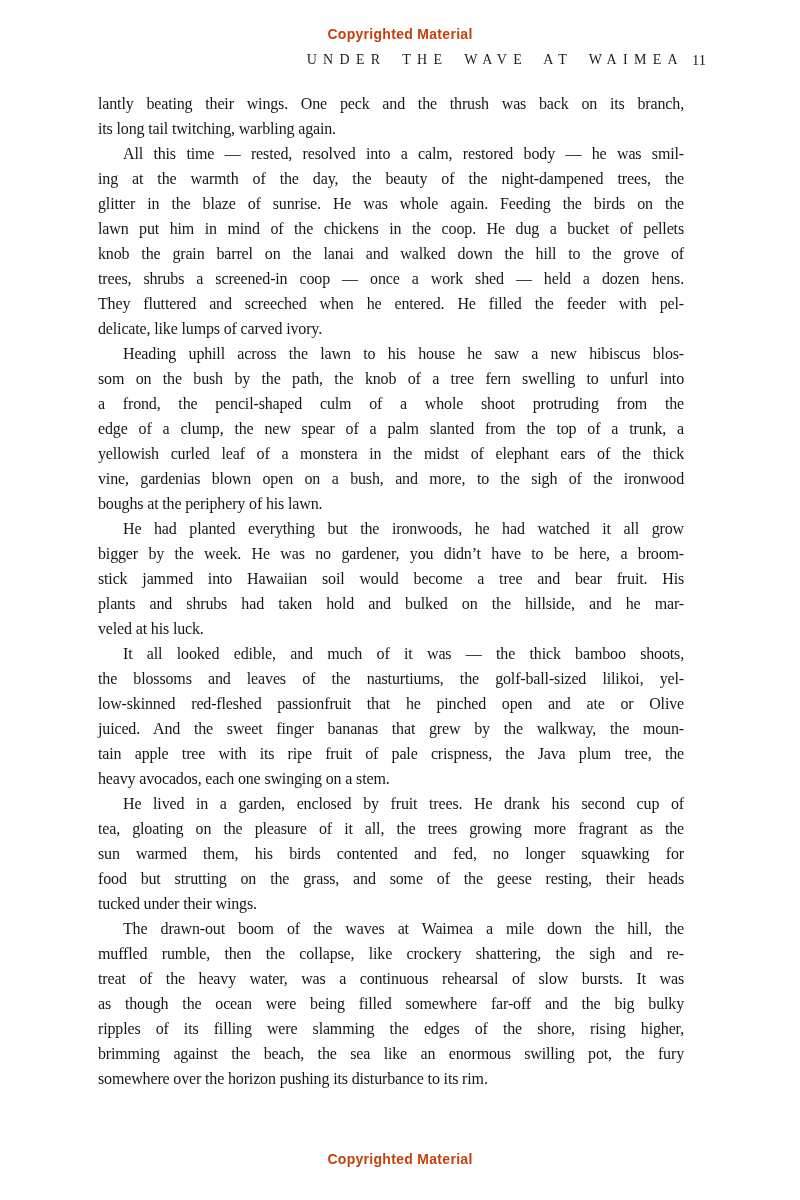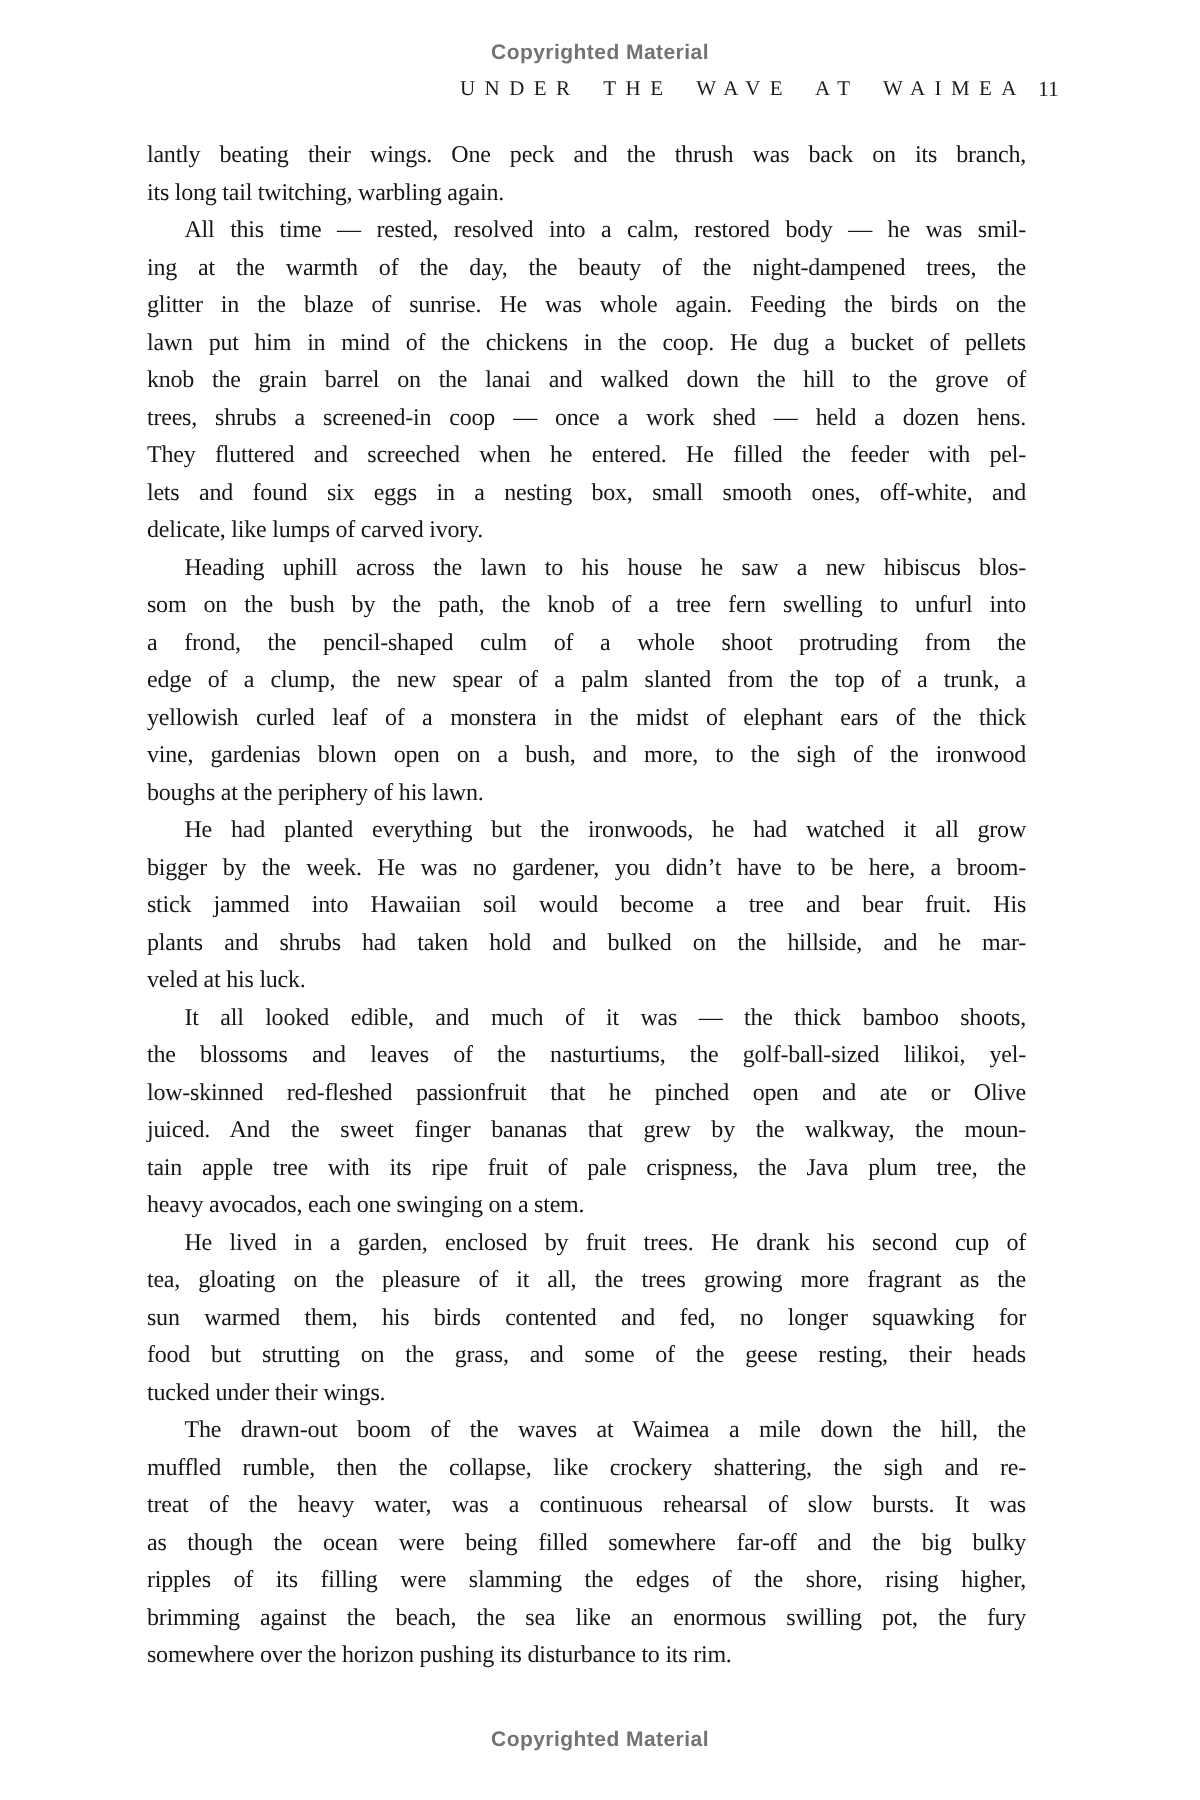--- a/index.html
+++ b/index.html
@@ -15,21 +15,21 @@
   }
   .copyright-notice {
     position: absolute;
     left: 0;
     width: 100%;
     text-align: center;
     font-family: "Liberation Sans", sans-serif;
     font-size: 14px;
     font-weight: 700;
     letter-spacing: 0.3px;
-    color: #737373;
+    color: #c2410c;
   }
   .copyright-top { top: 26px; }
   .copyright-bottom { top: 1151px; }
   .header-row {
     position: absolute;
     top: 52px;
     left: 98px;
     width: 586px;
     height: 20px;
   }
@@ -93,21 +93,20 @@
         <div class="line last-line">its long tail twitching, warbling again.</div>
       </div>
       <div class="paragraph">
         <div class="line first-indent">All this time — rested, resolved into a calm, restored body — he was smil-</div>
         <div class="line">ing at the warmth of the day, the beauty of the night-dampened trees, the</div>
         <div class="line">glitter in the blaze of sunrise. He was whole again. Feeding the birds on the</div>
         <div class="line">lawn put him in mind of the chickens in the coop. He dug a bucket of pellets</div>
         <div class="line">knob the grain barrel on the lanai and walked down the hill to the grove of</div>
         <div class="line">trees, shrubs a screened-in coop — once a work shed — held a dozen hens.</div>
         <div class="line">They fluttered and screeched when he entered. He filled the feeder with pel-</div>
-        <div class="line">lets and found six eggs in a nesting box, small smooth ones, off-white, and</div>
         <div class="line last-line">delicate, like lumps of carved ivory.</div>
       </div>
       <div class="paragraph">
         <div class="line first-indent">Heading uphill across the lawn to his house he saw a new hibiscus blos-</div>
         <div class="line">som on the bush by the path, the knob of a tree fern swelling to unfurl into</div>
         <div class="line">a frond, the pencil-shaped culm of a whole shoot protruding from the</div>
         <div class="line">edge of a clump, the new spear of a palm slanted from the top of a trunk, a</div>
         <div class="line">yellowish curled leaf of a monstera in the midst of elephant ears of the thick</div>
         <div class="line">vine, gardenias blown open on a bush, and more, to the sigh of the ironwood</div>
         <div class="line last-line">boughs at the periphery of his lawn.</div>

